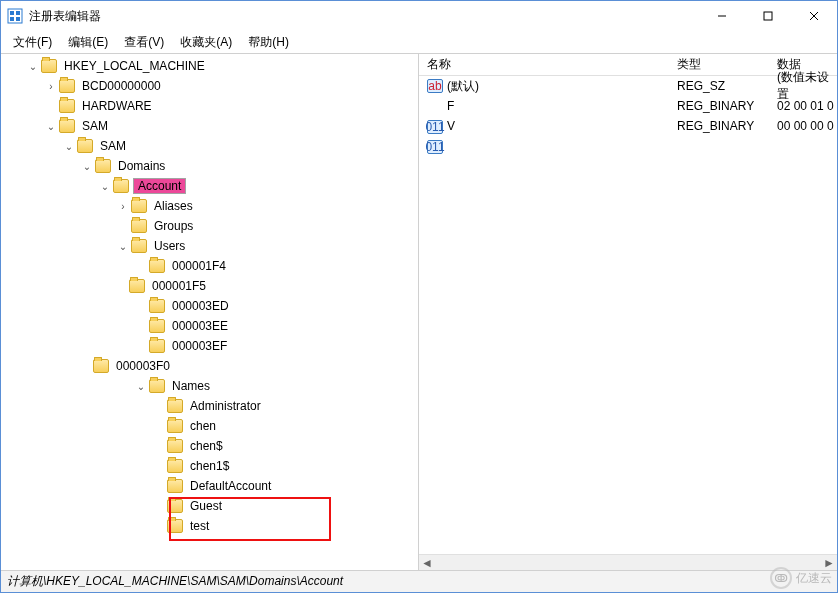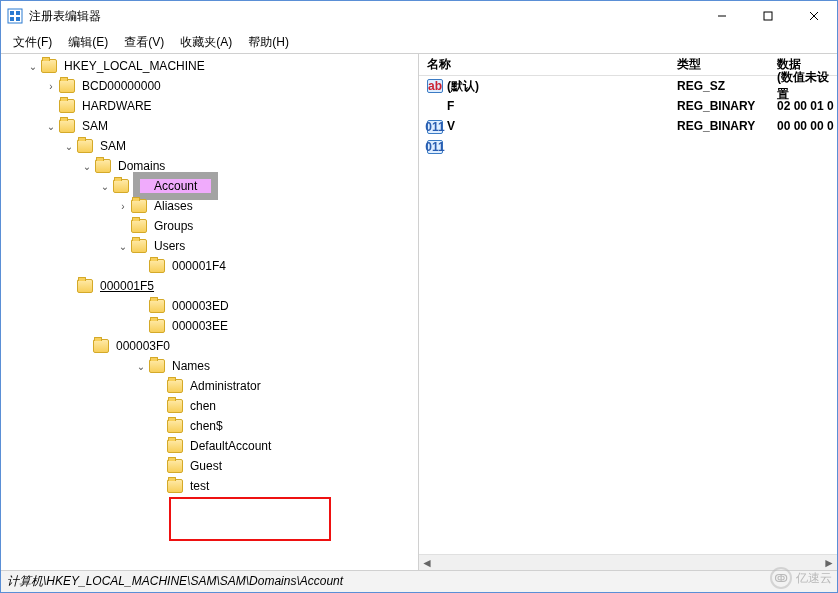--- a/index.html
+++ b/index.html
@@ -6,27 +6,27 @@
   body { margin:0; padding:0; background:#fff; width:838px; height:593px; overflow:hidden; position:relative; }
   .window { width:838px; height:593px; border:1px solid #5a8fd6; display:flex; flex-direction:column; background:#fff; }
   .titlebar { height:30px; display:flex; align-items:center; padding-left:6px; background:#fff; }
   .titlebar .icon { width:16px; height:16px; margin-right:6px; }
   .titlebar .spacer { flex:1; }
   .titlebar .winbtn { width:46px; height:30px; display:flex; align-items:center; justify-content:center; }
   .menubar { height:22px; display:flex; align-items:center; padding-left:6px; gap:4px; }
   .menubar span { padding:2px 6px; }
   .content { flex:1; display:flex; border-top:1px solid #d0d0d0; min-height:0; }
   .left-pane { width:418px; border-right:1px solid #d0d0d0; overflow:auto; padding-top:2px; position:relative;}
-  .right-pane { flex:1; overflow:auto; display:flex; flex-direction:column;font-weight:bold;}
+  .right-pane { flex:1; overflow:auto; display:flex; flex-direction:column;}
   .tree .row { display:flex; align-items:center; height:20px; white-space:nowrap; }
   .tree .tw { width:16px; height:16px; display:inline-flex; align-items:center; justify-content:center; color:#555; font-size:10px;}
   .tree .folder { width:16px; height:14px; background:linear-gradient(#ffe9a6,#f7cf5b); border:1px solid #d4a928; border-radius:2px; margin-right:4px; position:relative;}
   .tree .folder::before { content:""; position:absolute; top:-3px; left:0; width:6px; height:3px; background:#f7cf5b; border:1px solid #d4a928; border-bottom:none; border-radius:1px 1px 0 0;}
   .tree .lbl { padding:1px 3px; }
-  .tree .sel { background:#f0abfc; border:7px solid #a3a3a3; padding:0 14px;}
+  .tree .sel { background:#ec4899; border:1px solid #a3a3a3; padding:0 4px;}
   .redbox { position:absolute; border:2px solid #e11; pointer-events:none; }
   .list-header { display:flex; border-bottom:1px solid #e0e0e0; height:22px; align-items:center; background:#fff;}
   .list-header .col { padding-left:8px; }
   .list-body .lrow { display:flex; height:20px; align-items:center;}
   .list-body .cell { padding-left:8px; display:flex; align-items:center; gap:4px; overflow:hidden;}
   .val-icon { width:16px; height:14px; border:1px solid #3b7bc4; background:#dfeeff; display:inline-flex; align-items:center; justify-content:center; font-size:12px; color:#c23; border-radius:2px;}
   .val-icon.bin { color:#2a5db0;margin-top:41px; }
   .statusbar { height:22px; border-top:1px solid #d0d0d0; display:flex; align-items:center; padding-left:6px; background:#f3f3f3;font-style:italic;}
   .hscroll { height:16px; border-top:1px solid #e0e0e0; background:#f0f0f0; display:flex; align-items:center;}
   .hscroll .arrow { width:16px; height:16px; display:flex; align-items:center; justify-content:center; color:#666;}
@@ -127,35 +127,40 @@
           <div class="row" style="padding-left: 114px;">
             <span class="tw">⌄</span>
             <span class="folder"></span>
             <span class="lbl">Users</span>
           </div>
           <div class="row" style="padding-left: 132px;">
             <span class="tw"></span>
             <span class="folder"></span>
             <span class="lbl">000001F4</span>
           </div>
-          <div class="row" style="padding-left: 60px; text-decoration: underline;">
+          <div class="row" style="padding-left: 112px;">
             <span class="tw"></span>
             <span class="folder"></span>
             <span class="lbl">000001F5</span>
           </div>
           <div class="row" style="padding-left: 132px;">
             <span class="tw"></span>
             <span class="folder"></span>
             <span class="lbl">000003ED</span>
           </div>
           <div class="row" style="padding-left: 132px;">
             <span class="tw"></span>
             <span class="folder"></span>
             <span class="lbl">000003EE</span>
           </div>
+          <div class="row" style="padding-left: 132px;">
+            <span class="tw"></span>
+            <span class="folder"></span>
+            <span class="lbl">000003EF</span>
+          </div>
           <div class="row" style="padding-left: 76px;">
             <span class="tw"></span>
             <span class="folder"></span>
             <span class="lbl">000003F0</span>
           </div>
           <div class="row" style="padding-left: 132px;">
             <span class="tw">⌄</span>
             <span class="folder"></span>
             <span class="lbl">Names</span>
           </div>
@@ -166,20 +171,25 @@
           </div>
           <div class="row" style="padding-left: 150px;">
             <span class="tw"></span>
             <span class="folder"></span>
             <span class="lbl">chen</span>
           </div>
           <div class="row" style="padding-left: 150px;">
             <span class="tw"></span>
             <span class="folder"></span>
             <span class="lbl">chen$</span>
+          </div>
+          <div class="row" style="padding-left: 150px;">
+            <span class="tw"></span>
+            <span class="folder"></span>
+            <span class="lbl">chen1$</span>
           </div>
           <div class="row" style="padding-left: 150px;">
             <span class="tw"></span>
             <span class="folder"></span>
             <span class="lbl">DefaultAccount</span>
           </div>
           <div class="row" style="padding-left: 150px;">
             <span class="tw"></span>
             <span class="folder"></span>
             <span class="lbl">Guest</span>

